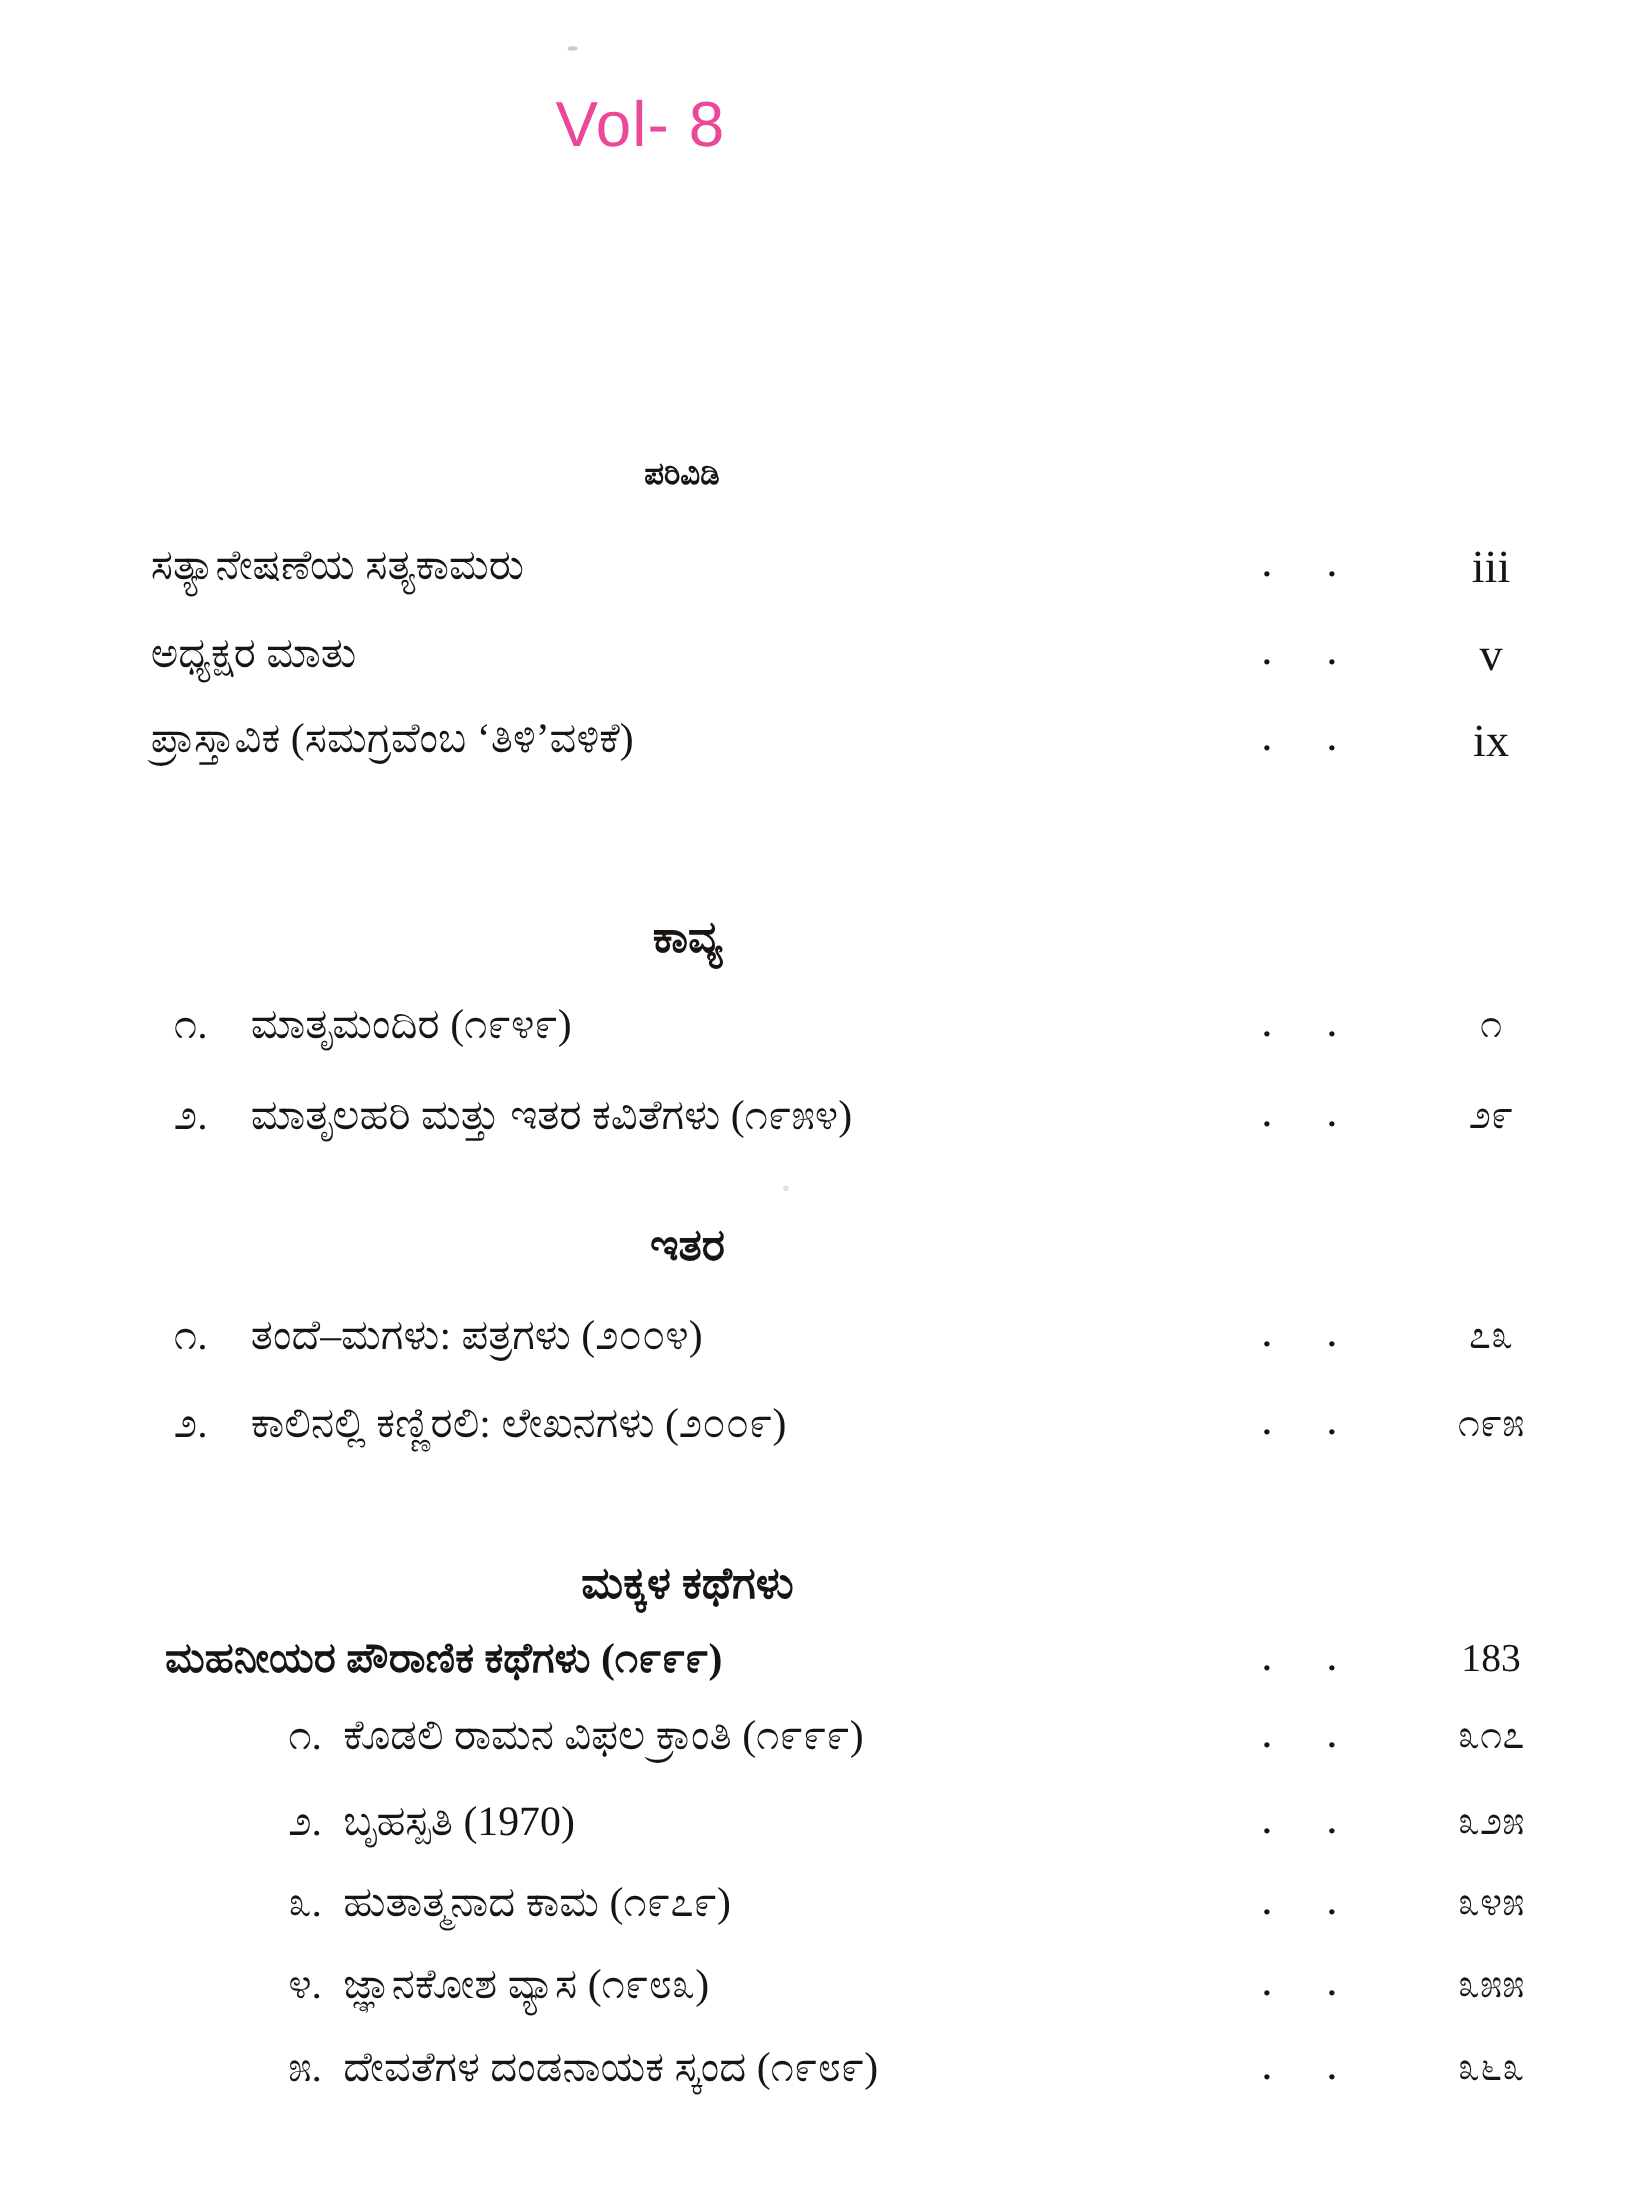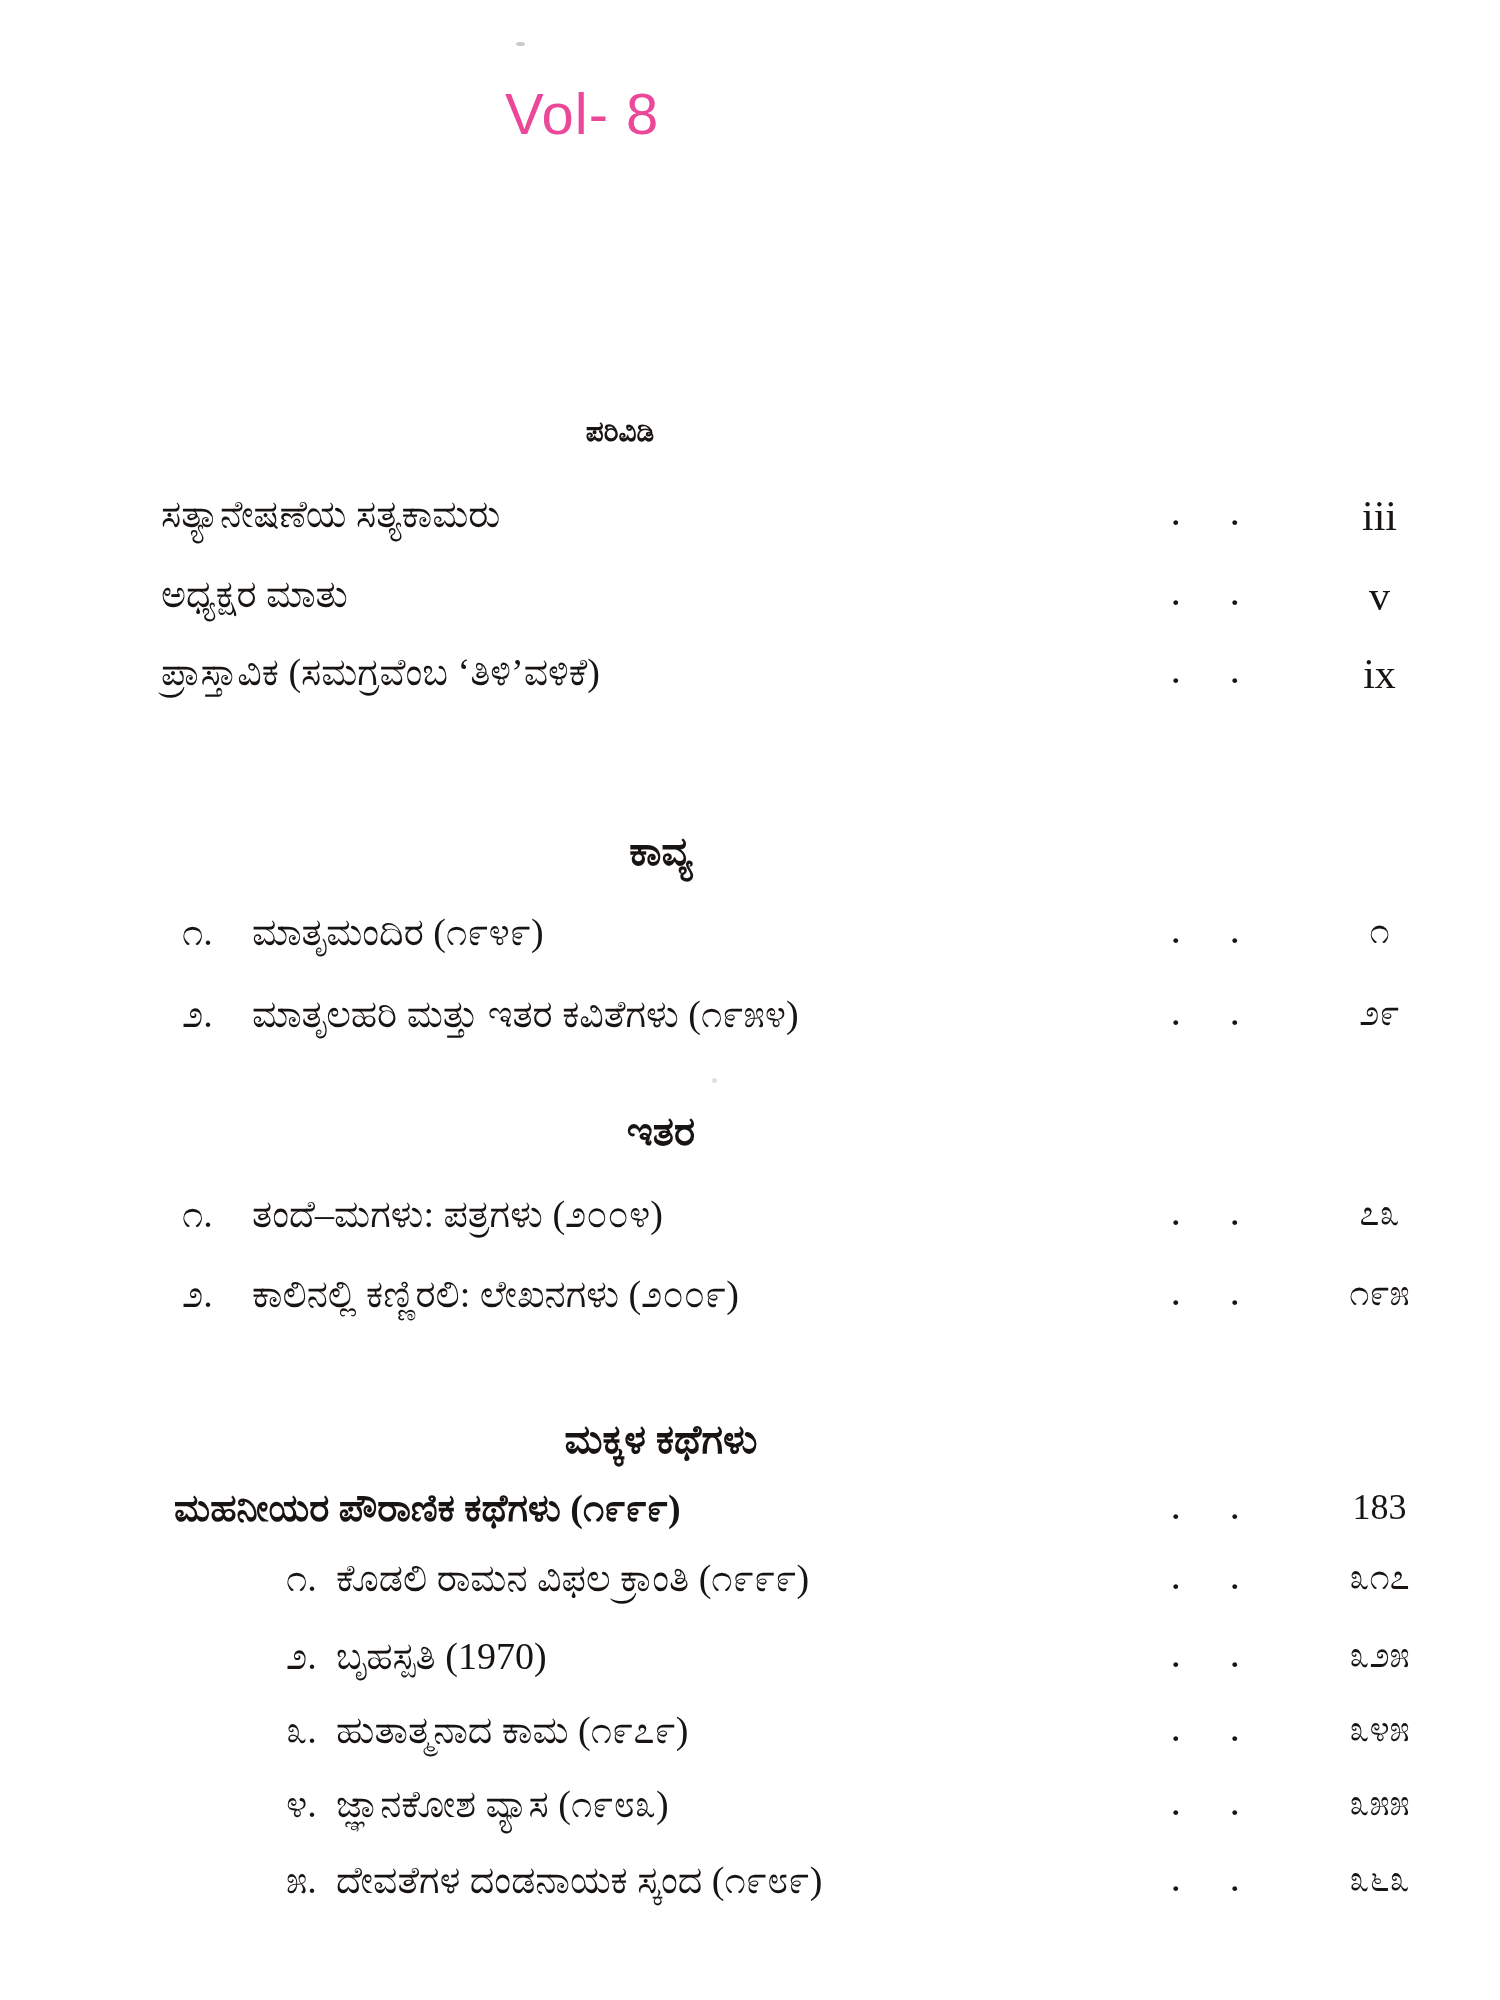--- a/index.html
+++ b/index.html
@@ -38,26 +38,25 @@
     top: 416px;
     white-space: nowrap;
   }
   .section-heading {
     position: absolute;
     left: 0; width: 1250px;
     text-align: center;
     font-size: 40px;
     font-weight: bold;
     white-space: nowrap;
-    margin-left: 36px;
   }
   .heading-kavya   { top: 828px; }
   .heading-itara   { top: 1108px; }
   .heading-makkala { top: 1416px; }
-  .toc-row { position: absolute; left: 0; width: 1340px; height: 60px; font-size: 38px; margin-left: 24px; }
+  .toc-row { position: absolute; left: 0; width: 1340px; height: 60px; font-size: 38px; }
   .toc-row .label { position: absolute; white-space: nowrap; }
   .fm .label   { left: 137px; }
   .lvl1 .num   { position: absolute; left: 158px; }
   .lvl1 .label { left: 228px; }
   .lead-row .label { left: 150px; font-weight: bold; }
   .lvl2 .num   { position: absolute; left: 262px; }
   .lvl2 .label { left: 312px; text-align: center; }
   .dots {
     position: absolute;
     left: 1148px; width: 90px;

